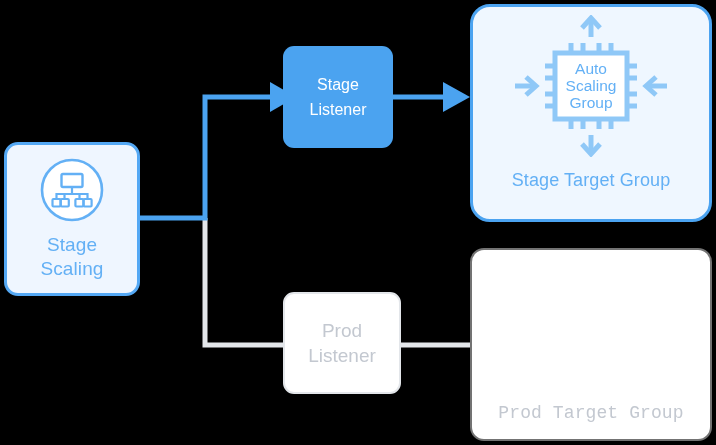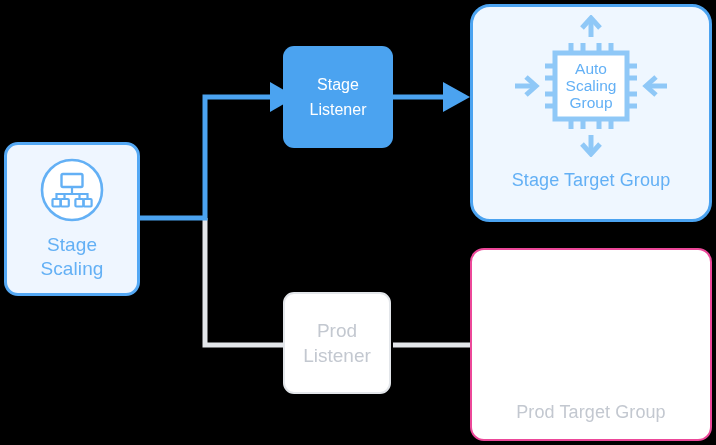--- a/index.html
+++ b/index.html
@@ -76,21 +76,21 @@
     font-size: 16px;
     line-height: 25px;
     text-align: center;
     font-weight: 400;
   }
 
   
   .prod-listener {
     left: 283px;
     top: 292px;
-    width: 108px;
+    width: 118px;
     height: 102px;
     background: #ffffff;
     border: 2px solid #e3e6ea;
     border-radius: 11px;
     display: flex;
     align-items: center;
     justify-content: center;
   }
   .prod-listener .listener-label {
     color: #c3c8d0;
@@ -129,22 +129,23 @@
     height: 142px;
   }
 
   
   .prod-tg {
     left: 470px;
     top: 248px;
     width: 242px;
     height: 193px;
     background: #ffffff;
-    border: 2px solid #ec4899;
+    border: 2px solid #737373;
     border-radius: 14px;
+    font-family: Liberation Mono, monospace;
   }
   .prod-tg .tg-title {
     position: absolute;
     left: 0; right: 0;
     bottom: 16px;
     text-align: center;
     color: #c3c8d0;
     font-size: 18px;
     font-weight: 400;
     letter-spacing: 0.1px;

